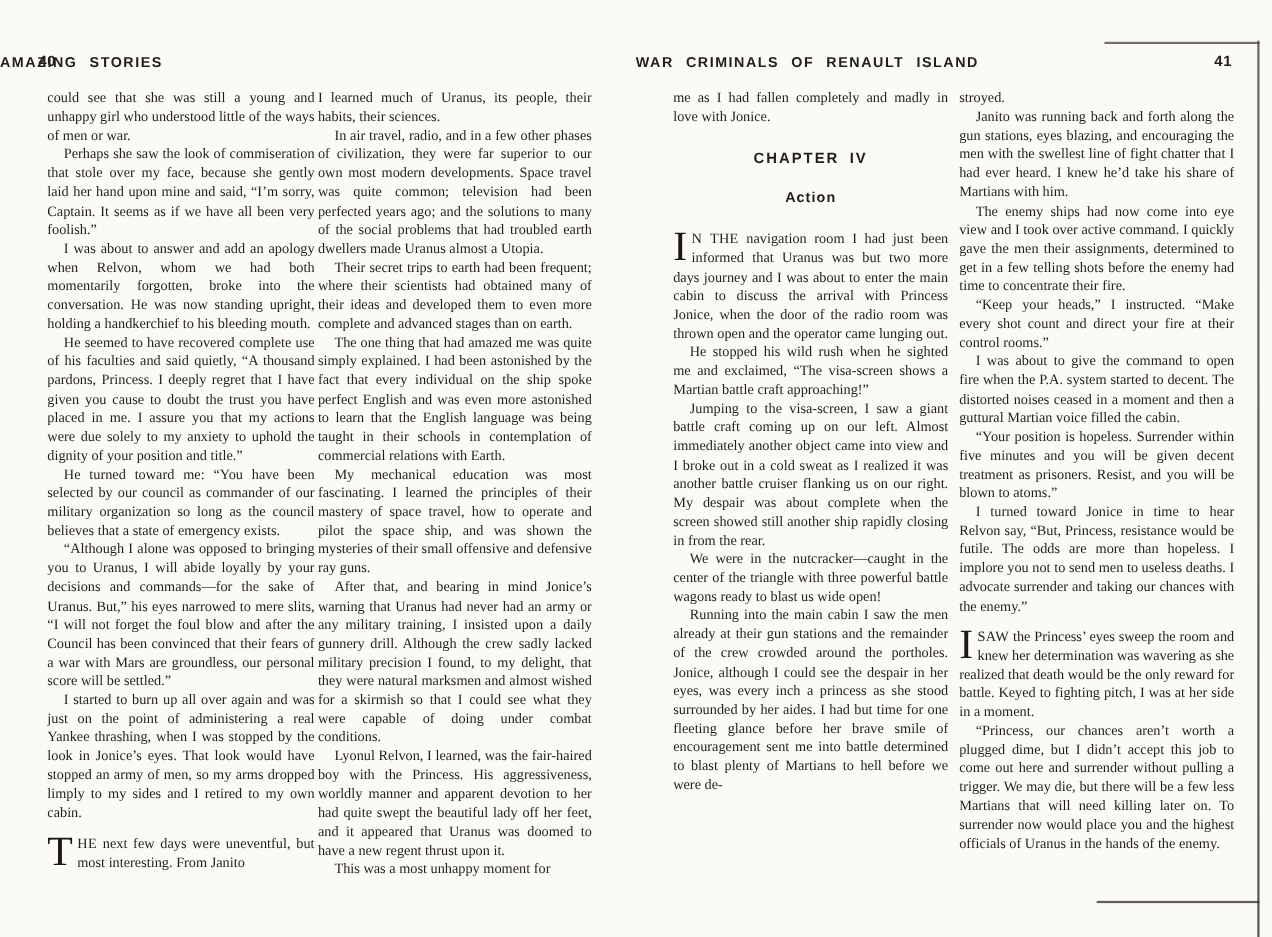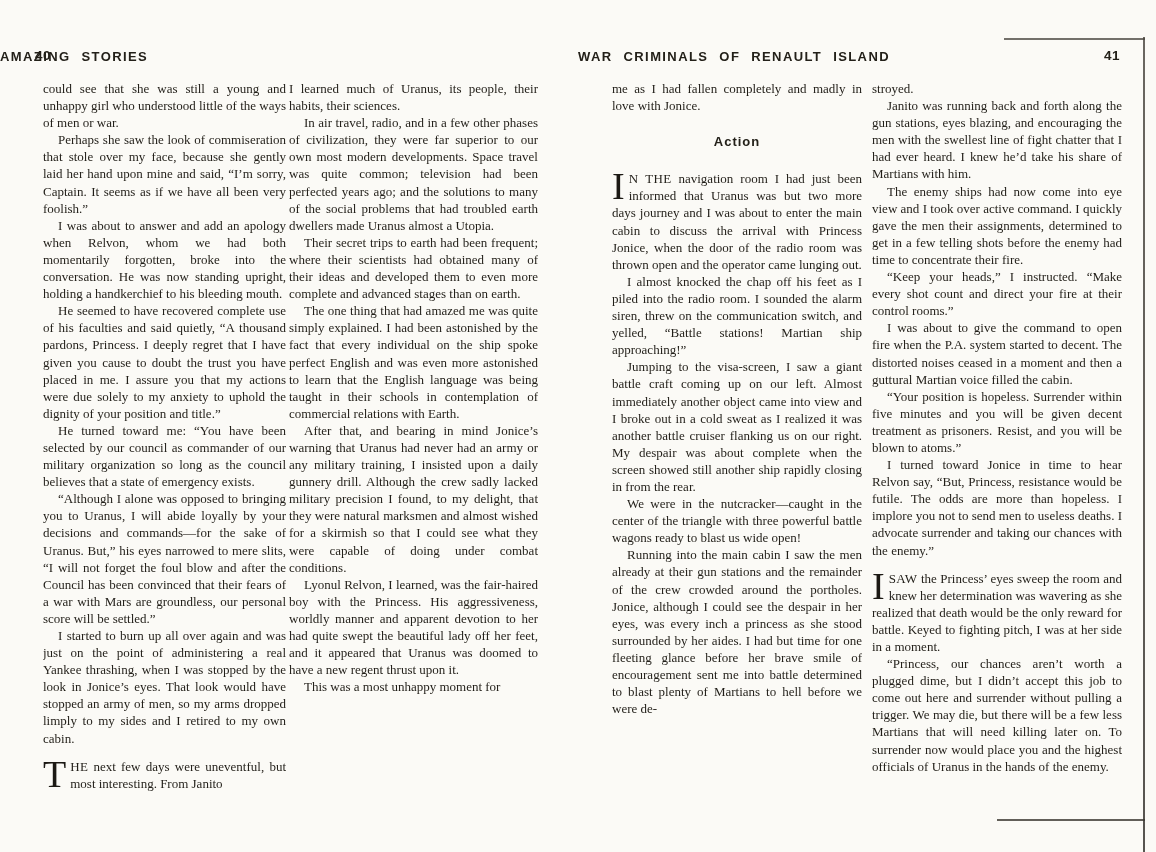--- a/index.html
+++ b/index.html
@@ -96,34 +96,36 @@
         <p class="para">He turned toward me:  “You have been selected by our council as commander of our military organization so long as the council believes that a state of emergency exists.</p>
         <p class="para">“Although I alone was opposed to bringing you to Uranus, I will abide loyally by your decisions and commands—for the sake of Uranus.  But,” his eyes narrowed to mere slits, “I will not forget the foul blow and after the Council has been convinced that their fears of a war with Mars are groundless, our personal score will be settled.”</p>
         <p class="para">I started to burn up all over again and was just on the point of administering a real Yankee thrashing, when I was stopped by the look in Jonice’s eyes.  That look would have stopped an army of men, so my arms dropped limply to my sides and I retired to my own cabin.</p>
         <p class="para noindent space-before"><span class="dropcap">T</span><span class="dc-caps">HE</span> next few days were uneventful, but most interesting.  From Janito</p>
       </div>
     <div class="column col2">
         <p class="para noindent">I learned much of Uranus, its people, their habits, their sciences.</p>
         <p class="para">In air travel, radio, and in a few other phases of civilization, they were far superior to our own most modern developments.  Space travel was quite common; television had been perfected years ago; and the solutions to many of the social problems that had troubled earth dwellers made Uranus almost a Utopia.</p>
         <p class="para">Their secret trips to earth had been frequent; where their scientists had obtained many of their ideas and developed them to even more complete and advanced stages than on earth.</p>
         <p class="para">The one thing that had amazed me was quite simply explained. I had been astonished by the fact that every individual on the ship spoke perfect English and was even more astonished to learn that the English language was being taught in their schools in contemplation of commercial relations with Earth.</p>
+        <p class="para">My mechanical education was most fascinating.  I learned the principles of their mastery of space travel, how to operate and pilot the space ship, and was shown the mysteries of their small offensive and defensive ray guns.</p>
         <p class="para">After that, and bearing in mind Jonice’s warning that Uranus had never had an army or any military training, I insisted upon a daily gunnery drill.  Although the crew sadly lacked military precision I found, to my delight, that they were natural marksmen and almost wished for a skirmish so that I could see what they were capable of doing under combat conditions.</p>
         <p class="para">Lyonul Relvon, I learned, was the fair-haired boy with the Princess.  His aggressiveness, worldly manner and apparent devotion to her had quite swept the beautiful lady off her feet, and it appeared that Uranus was doomed to have a new regent thrust upon it.</p>
         <p class="para">This was a most unhappy moment for</p>
       </div>
   </section>
 
   <section class="page page-right">
     <div class="running-title">WAR CRIMINALS OF RENAULT ISLAND</div>
     <span class="folio folio-right">41</span>
     <div class="column col3">
         <p class="para noindent">me as I had fallen completely and madly in love with Jonice.</p>
+        <div class="chapter-heading">CHAPTER IV</div>
         <div class="section-heading">Action</div>
         <p class="para noindent"><span class="dropcap">I</span><span class="dc-caps">N THE</span> navigation room I had just been informed that Uranus was but two more days journey and I was about to enter the main cabin to discuss the arrival with Princess Jonice, when the door of the radio room was thrown open and the operator came lunging out.</p>
-        <p class="para">I almost knocked the chap off his feet as I piled into the radio room.  I sounded the alarm siren, threw on the communication switch, and yelled, “Battle stations!  Martian ship approaching!”</p>
+        <p class="para">He stopped his wild rush when he sighted me and exclaimed, “The visa-screen shows a Martian battle craft approaching!”</p>
         <p class="para">Jumping to the visa-screen, I saw a giant battle craft coming up on our left. Almost immediately another object came into view and I broke out in a cold sweat as I realized it was another battle cruiser flanking us on our right. My despair was about complete when the screen showed still another ship rapidly closing in from the rear.</p>
         <p class="para">We were in the nutcracker—caught in the center of the triangle with three powerful battle wagons ready to blast us wide open!</p>
         <p class="para">Running into the main cabin I saw the men already at their gun stations and the remainder of the crew crowded around the portholes.  Jonice, although I could see the despair in her eyes, was every inch a princess as she stood surrounded by her aides.  I had but time for one fleeting glance before her brave smile of encouragement sent me into battle determined to blast plenty of Martians to hell before we were de-</p>
       </div>
     <div class="column col4">
         <p class="para noindent">stroyed.</p>
         <p class="para">Janito was running back and forth along the gun stations, eyes blazing, and encouraging the men with the swellest line of fight chatter that I had ever heard.  I knew he’d take his share of Martians with him.</p>
         <p class="para">The enemy ships had now come into eye view and I took over active command.  I quickly gave the men their assignments, determined to get in a few telling shots before the enemy had time to concentrate their fire.</p>
         <p class="para">“Keep your heads,” I instructed. “Make every shot count and direct your fire at their control rooms.”</p>
         <p class="para">I was about to give the command to open fire when the P.A. system started to decent.  The distorted noises ceased in a moment and then a guttural Martian voice filled the cabin.</p>

